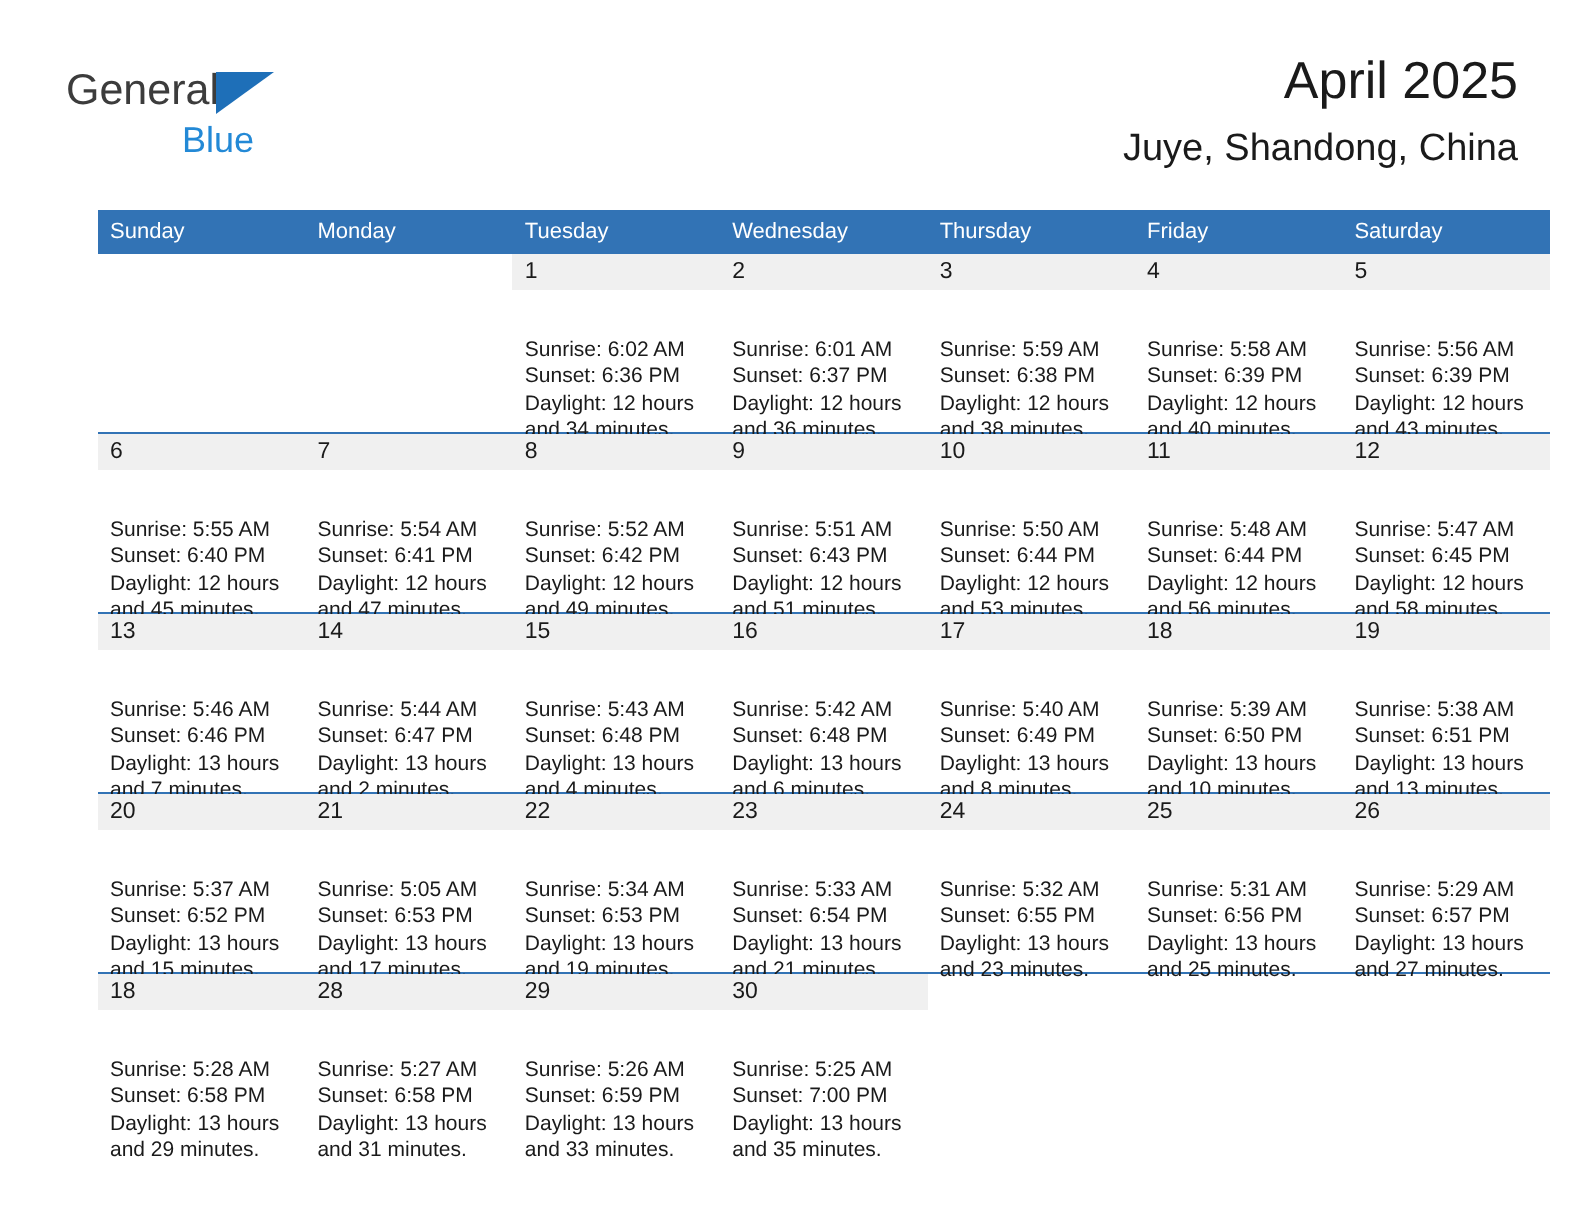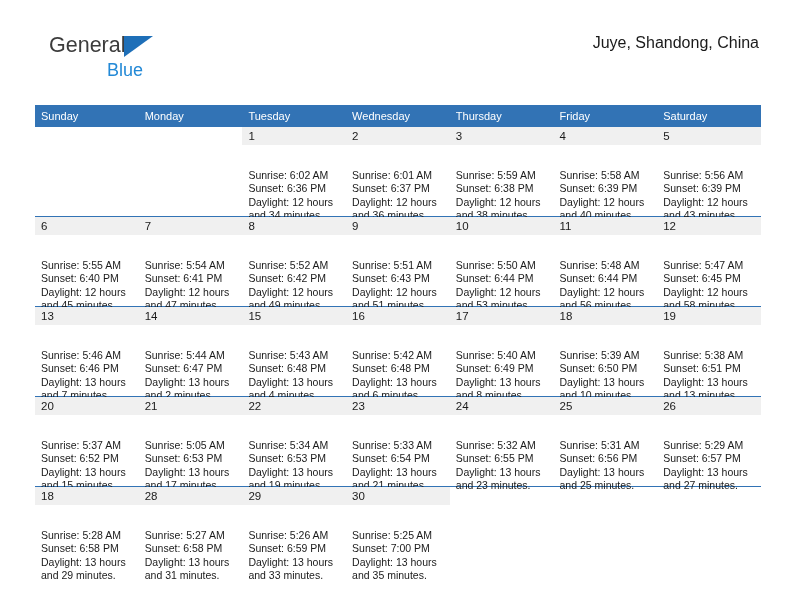--- a/index.html
+++ b/index.html
@@ -24,21 +24,21 @@
   
   .header {
     position: absolute;
     left: 33px;
     top: 24px;
     right: 33px;
     height: 72px;
   }
   .brand {
     position: absolute;
-    left: 16px;
+    left: 0;
     top: 8px;
     width: 200px;
     height: 58px;
   }
   .brand-general {
     position: absolute;
     left: 0;
     top: 0;
     font-size: 21.5px;
     color: #3c3c3c;
@@ -72,30 +72,30 @@
     text-align: right;
   }
   .cal-title {
     font-size: 26px;
     color: #1a1a1a;
     line-height: 32px;
     white-space: nowrap;
   }
   .cal-subtitle {
     margin-top: 10px;
-    font-size: 16px;
+    font-size: 19px;
     color: #1a1a1a;
     line-height: 18px;
     white-space: nowrap;
   }
 
   
   .calendar {
     position: absolute;
-    left: 35px;
+    left: 49px;
     top: 105px;
     width: 726px;
     border-collapse: collapse;
     table-layout: fixed;
   }
   .calendar th {
     background: #3273b5;
     color: #ffffff;
     font-size: 11px;
     font-weight: normal;
@@ -151,20 +151,21 @@
 
   <div class="header">
 
     <div class="brand">
       <div class="brand-general">General</div>
       <div class="brand-triangle"></div>
       <div class="brand-blue">Blue</div>
     </div>
 
     <div class="title-block">
+      <div class="cal-title">April 2025</div>
       <div class="cal-subtitle">Juye, Shandong, China</div>
     </div>
 
   </div>
 
   <table class="calendar">
     <thead>
       <tr>
         <th>Sunday</th>
         <th>Monday</th>

